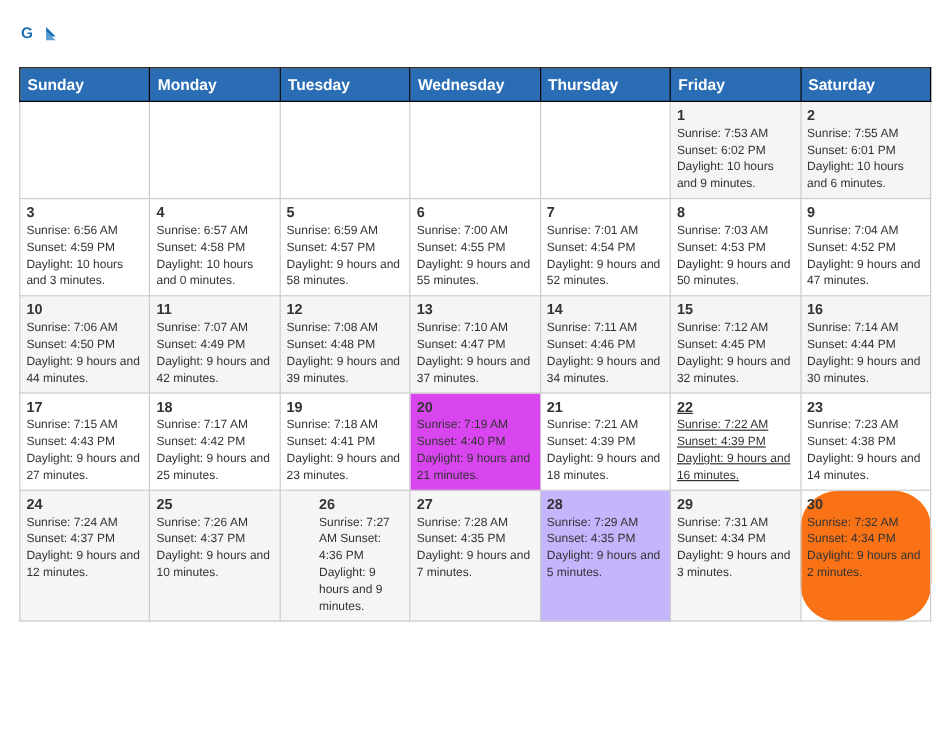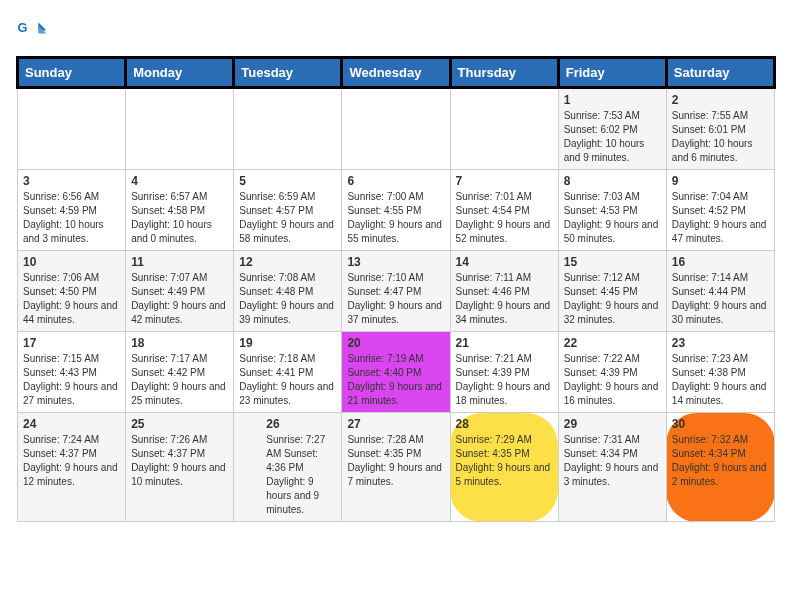--- a/index.html
+++ b/index.html
@@ -50,21 +50,21 @@
       width: 100%;
       border-collapse: collapse;
       table-layout: fixed;
     }
     .calendar th {
       background: #2a6db5;
       color: #fff;
       text-align: left;
       padding: 6px 6px;
       font-size: 13px;
-      border: 3px solid #000000;
+      border: 1px solid #000000;
     }
     .calendar td {
       vertical-align: top;
       border: 1px solid #ccc;
       padding: 4px 5px;
       font-size: 10.5px;
       color: #333;
       height: 80px;
       background: #fff;
     }
@@ -254,21 +254,21 @@
           <div class="day-info">Sunrise: 7:19 AM
 Sunset: 4:40 PM
 Daylight: 9 hours and 21 minutes.</div>
         </td>
         <td style="background: rgb(255, 255, 255);">
           <span class="day-num">21</span>
           <div class="day-info">Sunrise: 7:21 AM
 Sunset: 4:39 PM
 Daylight: 9 hours and 18 minutes.</div>
         </td>
-        <td style="background: rgb(255, 255, 255);">
+        <td style="background: rgb(255, 255, 255); text-decoration: underline;">
           <span class="day-num">22</span>
           <div class="day-info">Sunrise: 7:22 AM
 Sunset: 4:39 PM
 Daylight: 9 hours and 16 minutes.</div>
         </td>
         <td style="background: rgb(255, 255, 255);">
           <span class="day-num">23</span>
           <div class="day-info">Sunrise: 7:23 AM
 Sunset: 4:38 PM
 Daylight: 9 hours and 14 minutes.</div>
@@ -292,21 +292,21 @@
           <div class="day-info">Sunrise: 7:27 AM
 Sunset: 4:36 PM
 Daylight: 9 hours and 9 minutes.</div>
         </td>
         <td style="background: rgb(245, 245, 245);">
           <span class="day-num">27</span>
           <div class="day-info">Sunrise: 7:28 AM
 Sunset: 4:35 PM
 Daylight: 9 hours and 7 minutes.</div>
         </td>
-        <td style="background: #fde047; border-radius: 32px;">
+        <td style="background: #c4b5fd;">
           <span class="day-num">28</span>
           <div class="day-info">Sunrise: 7:29 AM
 Sunset: 4:35 PM
 Daylight: 9 hours and 5 minutes.</div>
         </td>
         <td style="background: rgb(245, 245, 245);">
           <span class="day-num">29</span>
           <div class="day-info">Sunrise: 7:31 AM
 Sunset: 4:34 PM
 Daylight: 9 hours and 3 minutes.</div>

